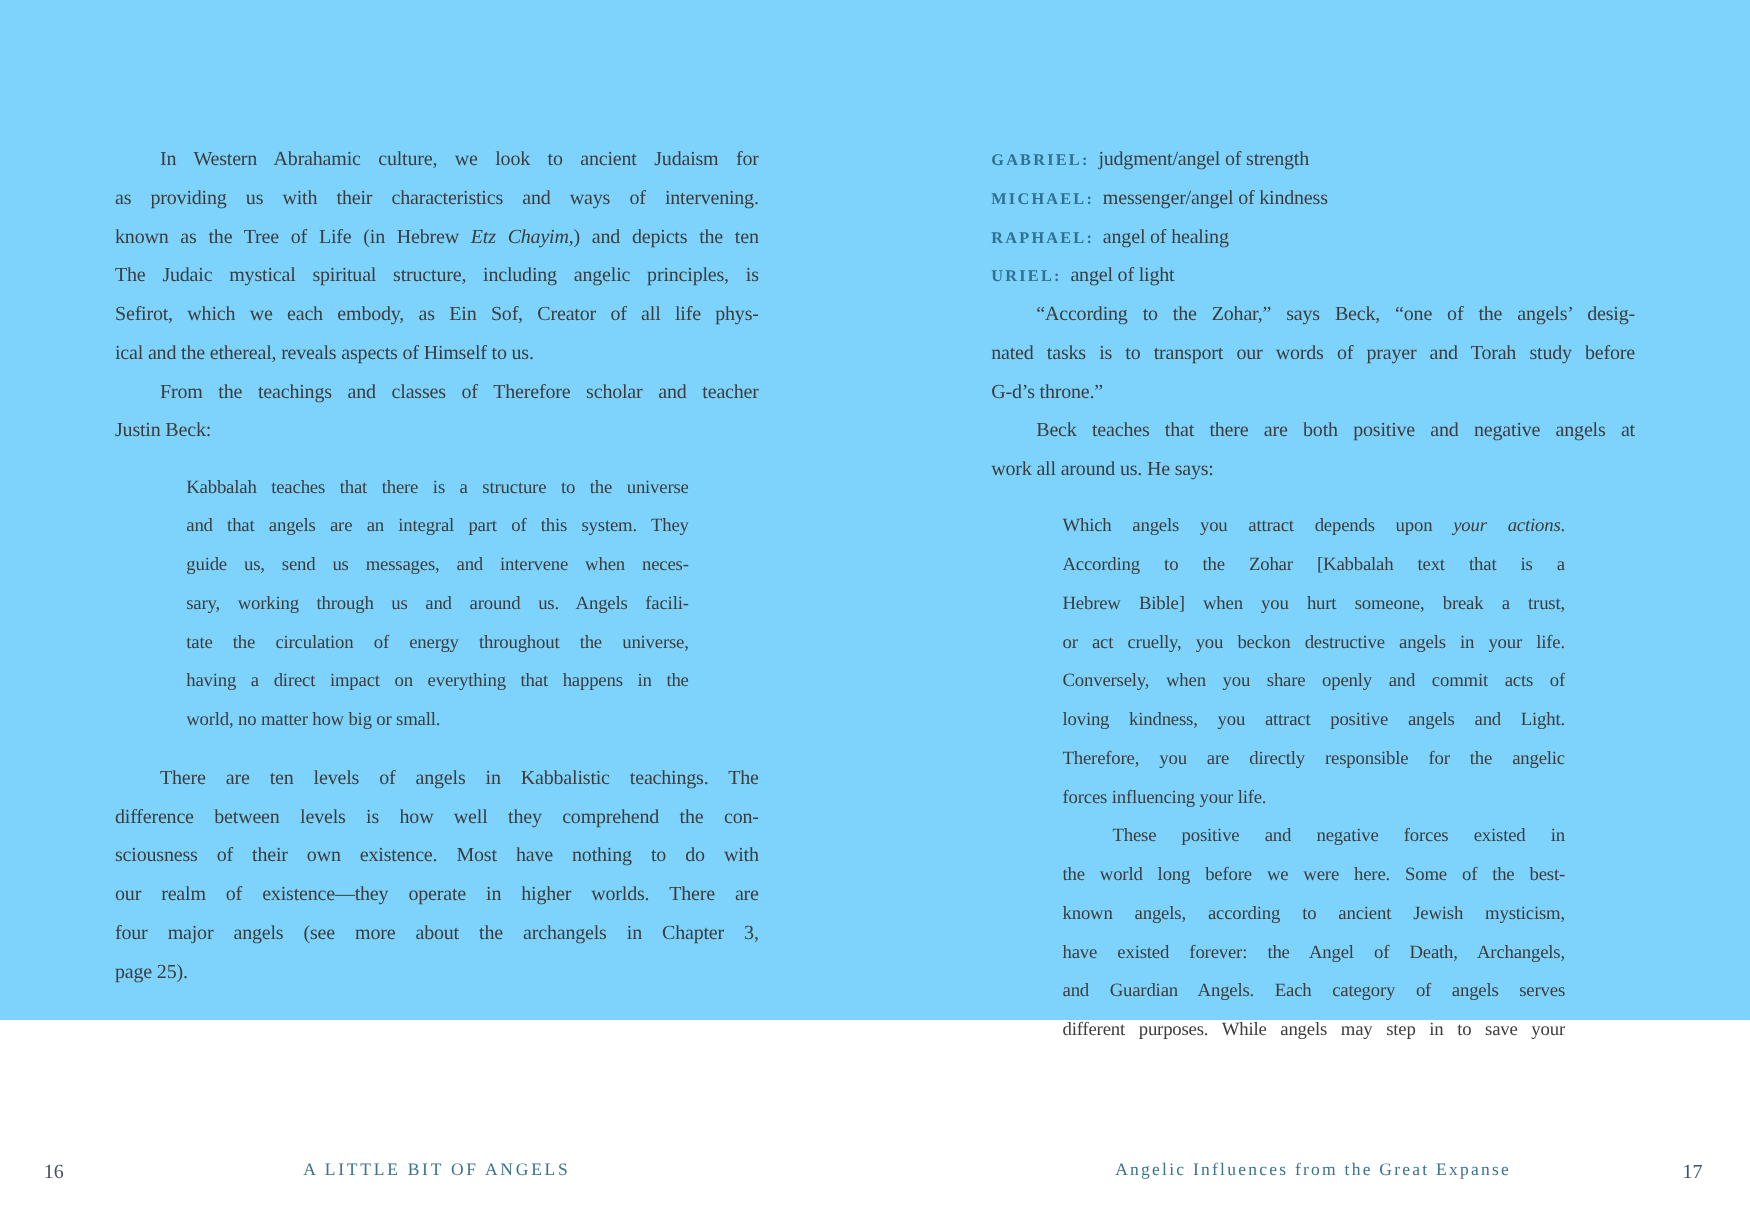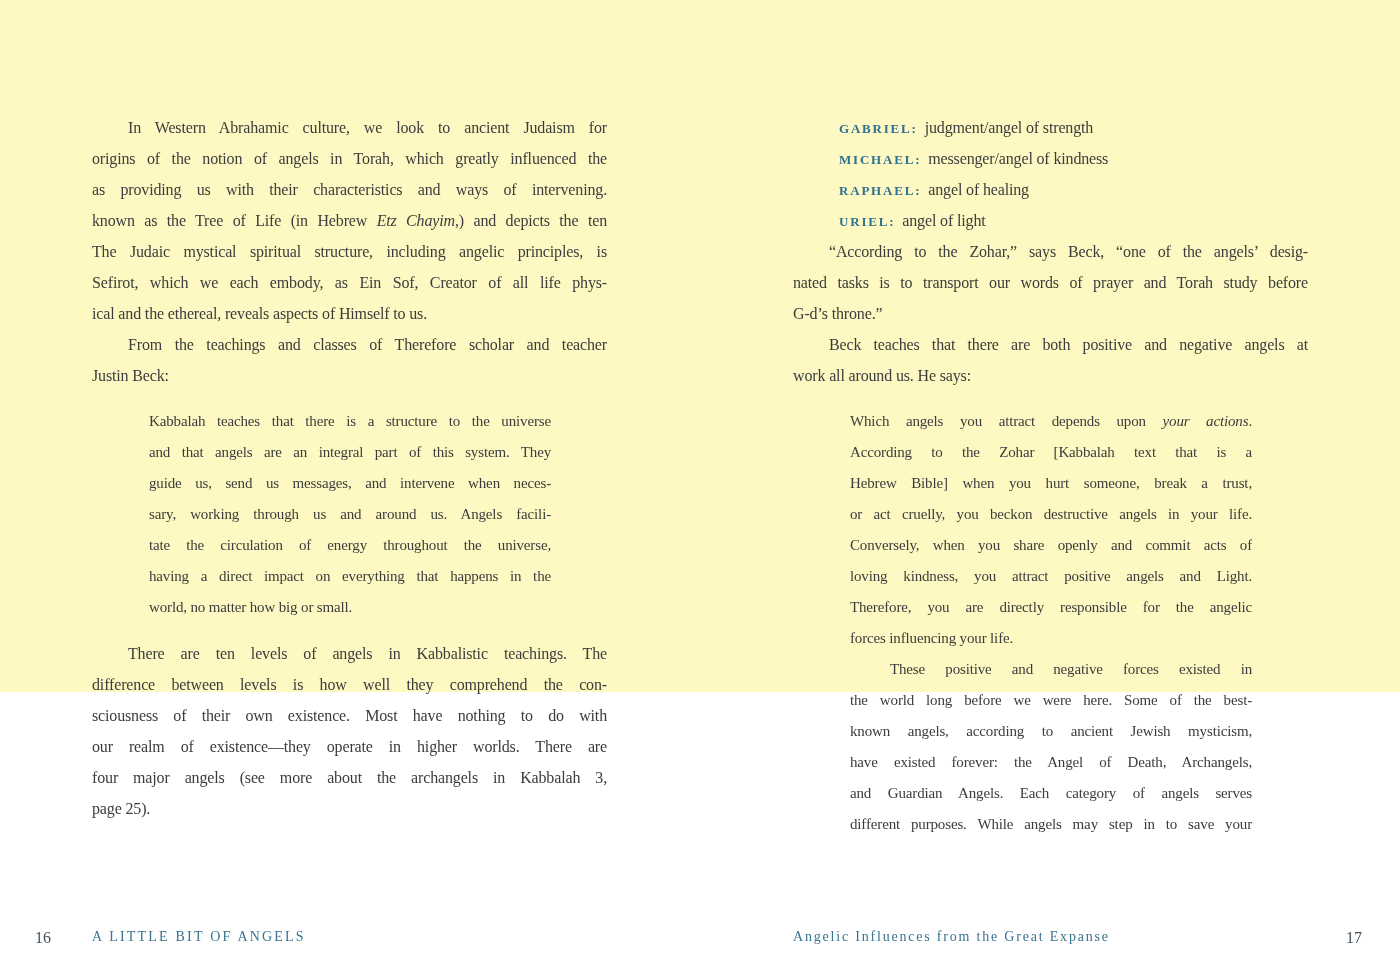--- a/index.html
+++ b/index.html
@@ -6,21 +6,21 @@
   * { margin:0; padding:0; box-sizing:border-box; }
   html,body { width:1400px; height:980px; }
   body {
     background:#ffffff;
     font-family:"Liberation Serif", serif;
     color:var(--text-color, #3c3c3c);
     position:relative;
     overflow:hidden;
   }
   .page {
-    position:absolute; top:0; width:700px; height:692px; background:#fef9c3;
+    position:absolute; top:0; width:700px; height:816px; background:#7dd3fc;
   }
   .page-left  { left:0; }
   .page-right { left:700px; }
 
   .text-col {
     position:absolute;
     top:112px;
     width:515px;
     font-size:16px;
     line-height:31px;
@@ -36,34 +36,34 @@
   .line.jl  { text-align-last:justify; }
   .line.ind { text-indent:36px; }
 
   .para.quote {
     margin-left:57px;
     margin-right:56px;
     font-size:15px;
   }
   .para.quote .line.ind { text-indent:40px; }
 
-  .list-line { text-align:left; text-align-last:left;margin-left:46px; }
+  .list-line { text-align:left; text-align-last:left; }
   .term {
     color:var(--accent-blue, #2e7191);
     font-size:13px;
     font-weight:600;
     letter-spacing:1.8px;
   }
   .desc { margin-left:7px; font-size:16px; }
 
   .running-head {
     position:absolute;
     top:929px;
     width:515px;
-    text-align:left;
+    text-align:center;
     color:var(--footer-blue, #3a7390);
     font-size:14px;
     line-height:16px;
   }
   .page-left  .running-head { left:92px; letter-spacing:2.2px; }
   .page-right .running-head { left:93px; letter-spacing:1.8px; }
 
   .folio {
     position:absolute;
     top:930px;
@@ -74,21 +74,20 @@
   .folio-left  { left:35px; }
   .folio-right { right:38px; }
 </style>
 </head>
 <body style="background: rgb(255, 255, 255);">
 
 <div class="page page-left">
   <div class="text-col">
       <div class="para body">
         <div class="line jl ind">In Western Abrahamic culture, we look to ancient Judaism for</div>
-        <div class="line jl">origins of the notion of angels in Torah, which greatly influenced the</div>
         <div class="line jl">as providing us with their characteristics and ways of intervening.</div>
         <div class="line jl">known as the Tree of Life (in Hebrew <em>Etz Chayim</em>,) and depicts the ten</div>
         <div class="line jl">The Judaic mystical spiritual structure, including angelic principles, is</div>
         <div class="line jl">Sefirot, which we each embody, as Ein Sof, Creator of all life phys-</div>
         <div class="line">ical and the ethereal, reveals aspects of Himself to us.</div>
       </div>
       <div class="para body">
         <div class="line jl ind">From the teachings and classes of Therefore scholar and teacher</div>
         <div class="line">Justin Beck:</div>
       </div>
@@ -99,21 +98,21 @@
         <div class="line jl">sary, working through us and around us. Angels facili-</div>
         <div class="line jl">tate the circulation of energy throughout the universe,</div>
         <div class="line jl">having a direct impact on everything that happens in the</div>
         <div class="line">world, no matter how big or small.</div>
       </div>
       <div class="para body gap">
         <div class="line jl ind">There are ten levels of angels in Kabbalistic teachings. The</div>
         <div class="line jl">difference between levels is how well they comprehend the con-</div>
         <div class="line jl">sciousness of their own existence. Most have nothing to do with</div>
         <div class="line jl">our realm of existence—they operate in higher worlds. There are</div>
-        <div class="line jl">four major angels (see more about the archangels in Kabbalah 3,</div>
+        <div class="line jl">four major angels (see more about the archangels in Chapter 3,</div>
         <div class="line">page 25).</div>
       </div>
     </div>
   <div class="running-head">A LITTLE BIT OF ANGELS</div>
   <div class="folio folio-left">16</div>
 </div>
 
 <div class="page page-right">
   <div class="text-col">
       <div class="para body">

